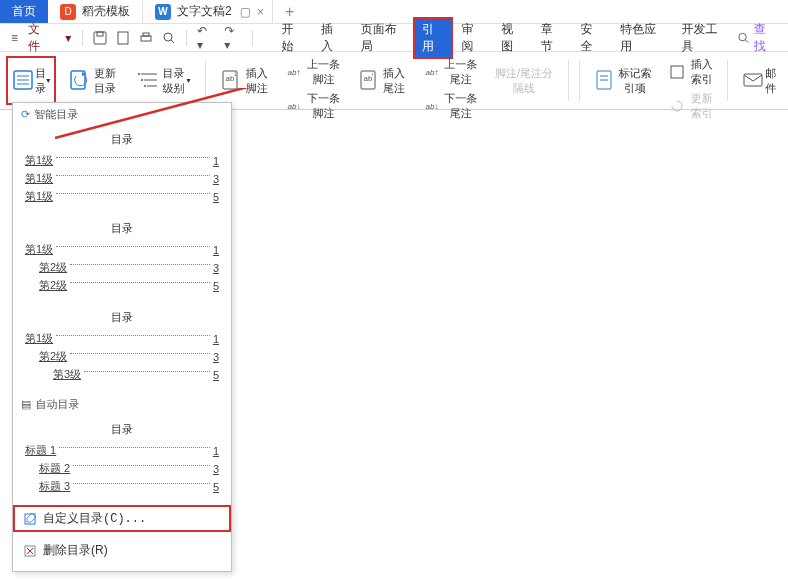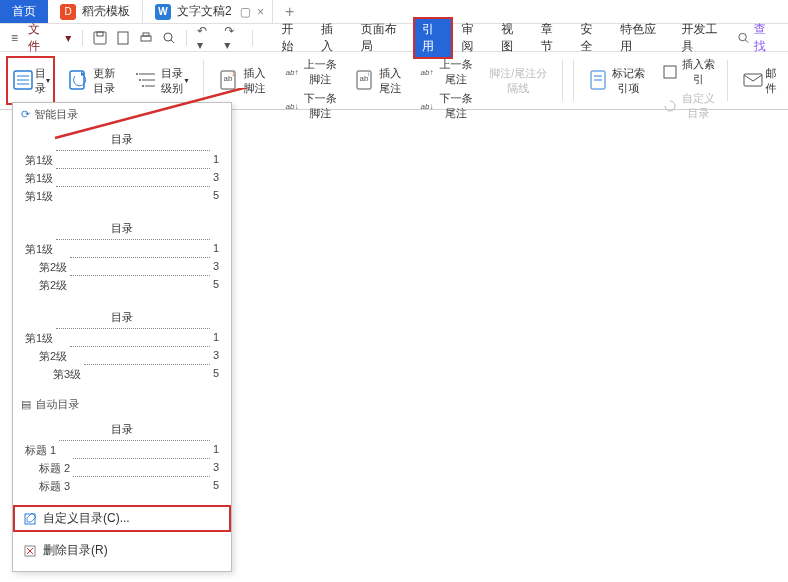--- a/index.html
+++ b/index.html
@@ -36,28 +36,28 @@
     .ribbon-btn.small .ribbon-icon { width: 16px; height: 16px; margin-bottom: 0; font-style: italic; }
     .ribbon-col { display: flex; flex-direction: column; gap: 2px; }
     .ribbon-sep { width: 1px; background: #e0e0e0; margin: 4px 2px; }
     .disabled { color: #bbb; align-items: center; }
     
     
     .toc-dropdown { position: absolute; left: 12px; top: 102px; width: 220px; background: #fff; border: 1px solid #c0c0c0; box-shadow: 2px 2px 6px rgba(0,0,0,0.15); padding-bottom: 2px; }
     .toc-section-header { display: flex; align-items: center; padding: 4px 8px; font-size: 11px; color: #555; gap: 4px; }
     .toc-preview { padding: 6px 12px 8px 12px; font-size: 11px; }
     .toc-title { text-align: center; margin-bottom: 6px; color: #333; }
-    .toc-line { display: flex; align-items: flex-start; margin: 3px 0; color: #444; }
+    .toc-line { display: flex; align-items: center; margin: 3px 0; color: #444; text-decoration: underline; }
     .toc-line.lvl2 { padding-left: 14px; }
     .toc-line.lvl3 { padding-left: 28px; }
     .toc-label-txt { flex: 0 0 auto; }
     .toc-dots { flex: 1 1 auto; border-bottom: 1px dotted #888; margin: 0 3px; position: relative; top: -3px; }
     .toc-page { flex: 0 0 auto; }
     .toc-menu-item { display: flex; align-items: center; padding: 10px 10px; font-size: 12px; color: #333; cursor: pointer; gap: 6px; }
-    .toc-menu-item.highlighted { border: 2px solid #d32f2f; padding: 3px 8px; }
+    .toc-menu-item.highlighted { border: 2px solid #d32f2f; padding: 3px 8px; font-family: Liberation Mono, monospace; }
     .toc-menu-item .item-icon { width: 14px; height: 14px; display: inline-flex; align-items: center; justify-content: center; color: #2b7cd8; }
     
     
     .red-arrow { position: absolute; pointer-events: none; }
     
     
     svg { display: block; }
   </style>
 </head>
 <body>
@@ -253,21 +253,21 @@
           </svg>
         </span>
       <span>插入索引</span>
     </div>
     <div class="ribbon-btn small disabled">
       <span class="ribbon-icon">
           <svg width="16" height="16" viewBox="0 0 16 16">
             <path d="M8 3 A5 5 0 1 1 3 8" fill="none" stroke="#bbb"></path>
           </svg>
         </span>
-      <span>自定义目录</span>
+      <span>更新索引</span>
     </div>
   </div>
   <div class="ribbon-sep"></div>
   <div class="ribbon-btn">
     <span class="ribbon-icon">
       <svg width="24" height="24" viewBox="0 0 24 24">
           <rect x="3" y="6" width="18" height="12" rx="1" fill="none" stroke="#555"></rect>
           <path d="M3 7 L12 13 L21 7" fill="none" stroke="#555"></path>
         </svg>
     </span>

